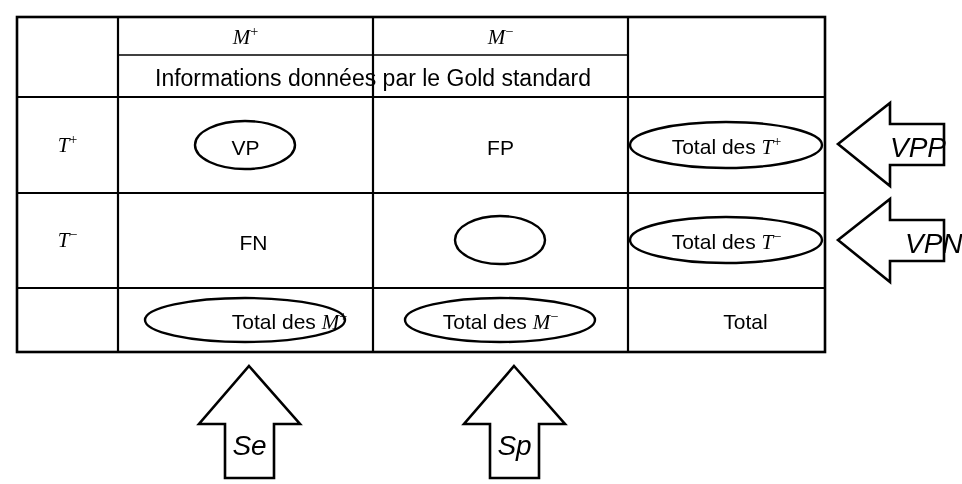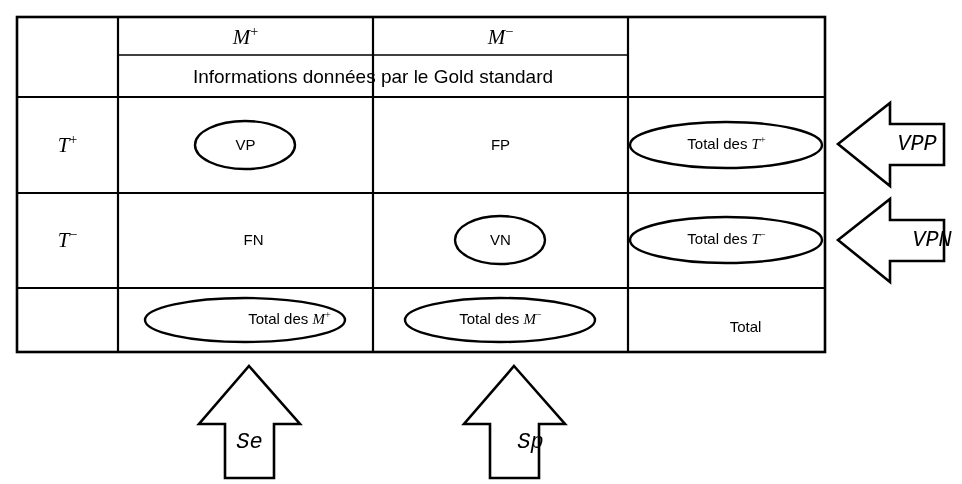--- a/index.html
+++ b/index.html
@@ -40,21 +40,21 @@
   .arrow-shape {
     fill: #ffffff;
     stroke: #000000;
     stroke-width: 2.6;
     stroke-linejoin: miter;
   }
   .cell-text {
     position: absolute;
     text-align: center;
     font-family: "Liberation Sans", sans-serif;
-    font-size: 15px;
+    font-size: 21px;
     color: #000000;
     white-space: nowrap;
     line-height: 1;
   }
   .math-label {
     font-family: "Liberation Serif", serif;
     font-style: italic;
     font-size: 21px;
   }
   .math-label sup {
@@ -68,30 +68,30 @@
     font-style: italic;
   }
   .inline-math sup {
     font-style: normal;
     font-size: 0.68em;
     vertical-align: super;
     line-height: 0;
   }
   .arrow-label {
     position: absolute;
-    font-family: Liberation Mono, monospace;
+    font-family: Liberation Sans, sans-serif;
     font-style: italic;
-    font-size: 22px;
+    font-size: 28px;
     color: #000000;
     text-align: center;
     white-space: nowrap;
     line-height: 1;
   }
   .band-text {
-    font-size: 19px;
+    font-size: 23px;
   }
 </style>
 </head>
 <body>
 
 <div id="diagram-root">
 
   <svg class="layer" viewBox="0 0 962 484">
 
     <rect class="grid-line grid-outer" x="17" y="17" width="808" height="335"></rect>
@@ -139,31 +139,30 @@
   <div class="cell-text" style="left:373px; top:137px; width:255px;">FP</div>
   <div class="cell-text" style="left:628px; top:136px; width:197px;">
     <span>Total des </span><span class="inline-math"><span>T</span><sup>+</sup></span>
   </div>
 
   <div class="cell-text math-label" style="left:17px; top:230px; width:101px;">
     <span>T</span><sup>−</sup>
   </div>
 
   <div class="cell-text" style="left:118px; top:232px; width:271px;">FN</div>
-  <div class="cell-text" style="left:373px; top:232px; width:255px;">VN</div>
   <div class="cell-text" style="left:628px; top:231px; width:197px;">
     <span>Total des </span><span class="inline-math"><span>T</span><sup>−</sup></span>
   </div>
 
   <div class="cell-text" style="left:118px; top:311px; width:255px;margin-left:44px;">
     <span>Total des </span><span class="inline-math"><span>M</span><sup>+</sup></span>
   </div>
   <div class="cell-text" style="left:373px; top:311px; width:255px;">
     <span>Total des </span><span class="inline-math"><span>M</span><sup>−</sup></span>
   </div>
-  <div class="cell-text" style="left:628px; top:319px; width:235px;">Total</div>
+  <div class="cell-text" style="left:628px; top:311px; width:235px;">Total</div>
 
   <div class="arrow-label" style="left:890px; top:134px; width:54px;">VPP</div>
   <div class="arrow-label" style="left:890px; top:230px; width:54px;margin-left:15px;">VPN</div>
   <div class="arrow-label" style="left:225px; top:432px; width:49px;">Se</div>
-  <div class="arrow-label" style="left:490px; top:432px; width:49px;margin-left:16px;">Sp</div>
+  <div class="arrow-label" style="left:490px; top:432px; width:49px;">Sp</div>
 
 </div>
 
 </body></html>

